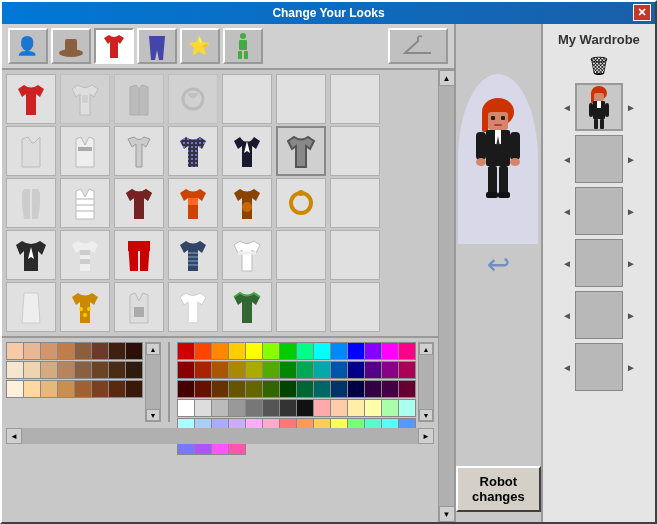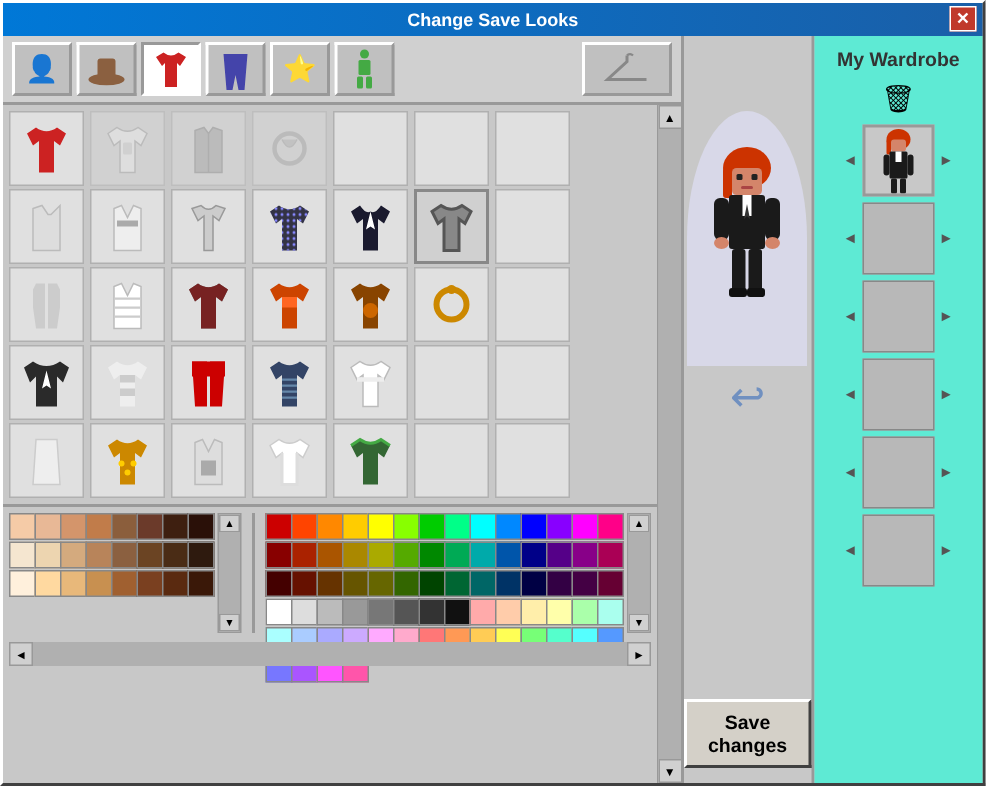--- a/index.html
+++ b/index.html
@@ -201,21 +201,21 @@
       background: #d4d0c8;
       border: 2px solid #fff;
       border-right-color: #404040;
       border-bottom-color: #404040;
       font-size: 13px;
       cursor: pointer;
       font-weight: bold;
     }
     .right-panel {
       width: 140px;
-      background: #5eead4;
+      background: #e5e5e5;
       display: flex;
       flex-direction: column;
       align-items: center;
       padding: 8px;
     }
     .wardrobe-title {
       font-size: 13px;
       font-weight: bold;
       margin-bottom: 8px;
       color: #333;
@@ -250,21 +250,21 @@
     .wardrobe-slot.active {
       background: #c8c8c8;
       border: 2px solid #999;
     }
   </style>
 </head>
 <body>
 
 <div class="window">
   <div class="title-bar">
-    <span>Change Save Looks</span>
+    <span>Change Your Looks</span>
     <div class="title-bar-close">✕</div>
   </div>
 
   <div class="main-content">
 
     <div class="left-panel">
 
       <div class="category-tabs">
         <div class="cat-tab">👤</div>
         <div class="cat-tab">
@@ -644,21 +644,21 @@
             <rect x="20" y="72" width="9" height="28" rx="2" fill="#1a1a1a"></rect>
             <rect x="31" y="72" width="9" height="28" rx="2" fill="#1a1a1a"></rect>
 
             <rect x="18" y="98" width="12" height="6" rx="2" fill="#111"></rect>
             <rect x="30" y="98" width="12" height="6" rx="2" fill="#111"></rect>
           </svg>
         </div>
         <div style="font-size:28px;color:#7090c0;cursor:pointer;margin-top:4px;">↩</div>
       </div>
 
-      <button class="save-btn">Save changes</button>
+      <button class="save-btn">Robot changes</button>
     </div>
 
     <div class="right-panel">
       <div class="wardrobe-title">My Wardrobe</div>
       <div class="trash-icon">🗑</div>
 
       <div class="wardrobe-slot-row">
         <div class="wardrobe-arrow">◄</div>
         <div class="wardrobe-slot active">
           <svg width="36" height="44" viewBox="0 0 36 44">

